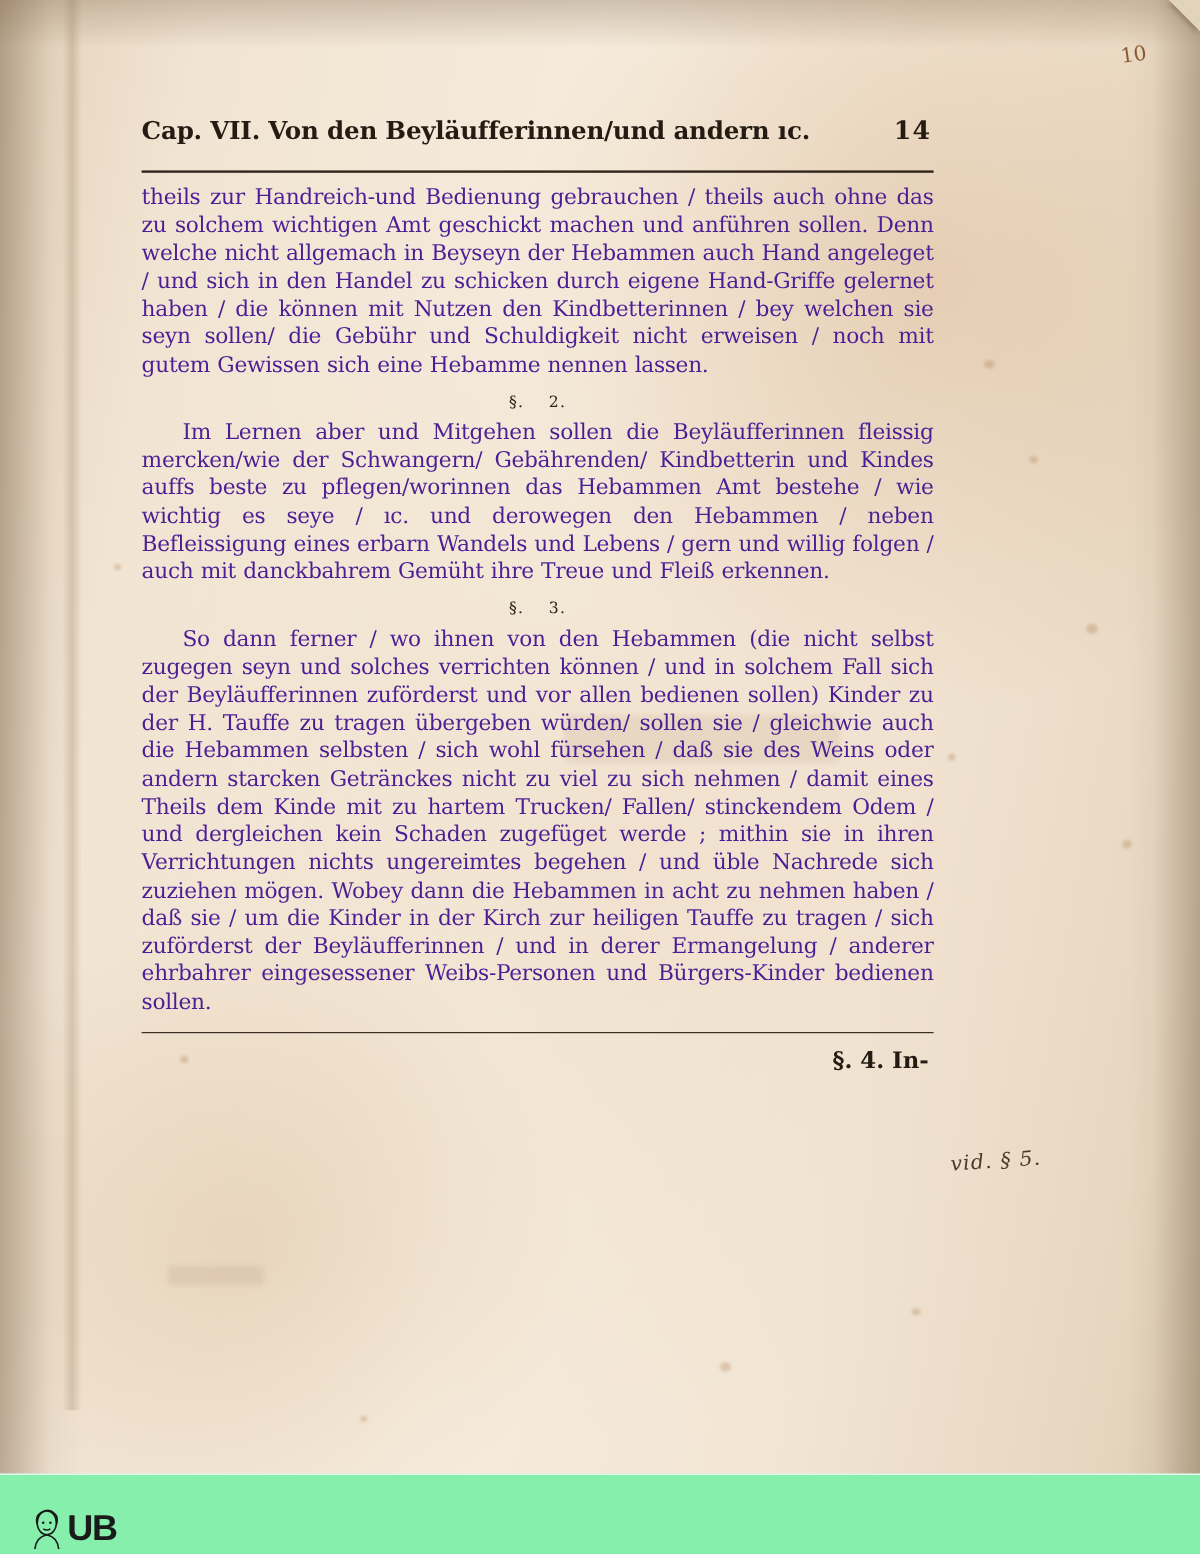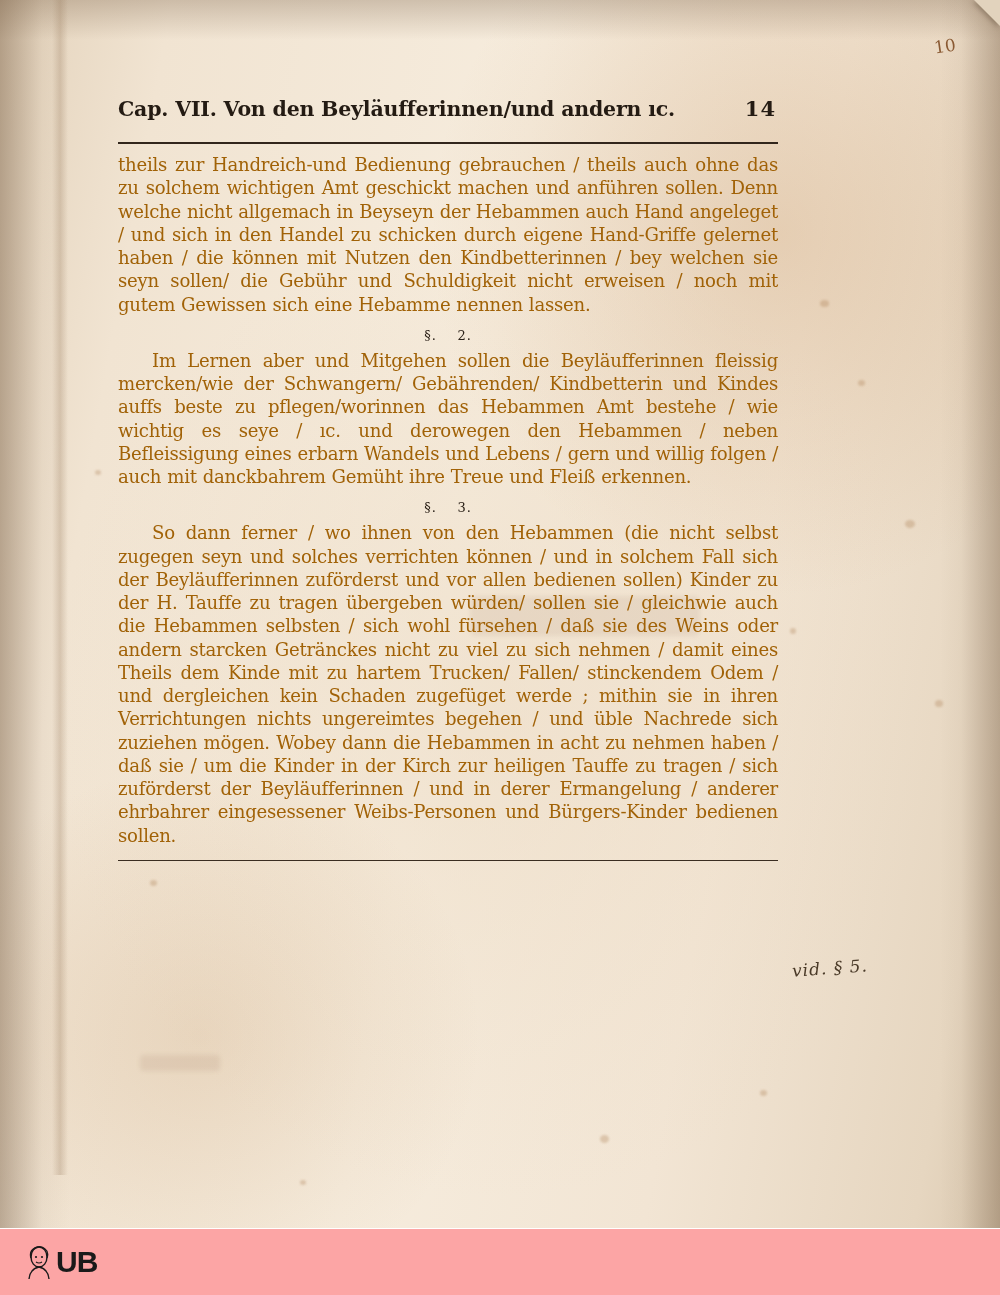--- a/index.html
+++ b/index.html
@@ -84,21 +84,21 @@
   .head-title { white-space: nowrap; }
   .head-page { font-size: 21px; letter-spacing: 1px; padding-right: 2px; }
 
   p.para {
     font-family: "DejaVu Serif", serif;
     font-size: 18.1px;
     line-height: 1.285;
     margin: 0;
     text-align: justify;
     letter-spacing: -0.25px;
-    color: #a16207;
+    color: #4c1d95;
     word-spacing: 0.5px;
   }
   p.first { margin-top: 9px; }
   .indent { display: inline-block; width: 34px; }
 
   .sec-mark {
     text-align: center;
     font-family: "DejaVu Serif", serif;
     font-size: 13px;
     margin: 12px 0 6px 0;
@@ -163,23 +163,23 @@
     background: rgba(150,110,80,0.12);
     filter: blur(2px);
     border-radius: 4px;
   }
 
   
   .footer {
     position: absolute;
     left: 0; right: 0; bottom: 0;
     height: 66px;
-    background: #fca5a5;
+    background: #86efac;
     display: flex;
-    align-items: center;
+    align-items: flex-end;
     padding-left: 26px;
     gap: 14px;
     border-top: 1px solid #ffffff;
   }
   .ub-logo {
     width: 74px; height: 42px;
     display: flex; align-items: center; gap: 4px;
   }
   .ub-head {
     width: 26px; height: 34px;
@@ -245,20 +245,21 @@
     <p class="para"><span class="indent"></span><span>Im Lernen aber und Mitgehen sollen die Beyläufferinnen fleissig mercken/wie der Schwangern/ Gebährenden/ Kindbetterin und Kindes auffs beste zu pflegen/worinnen das Hebammen Amt bestehe / wie wichtig es seye / ıc. und derowegen den Hebammen / neben Befleissigung eines erbarn Wandels und Lebens / gern und willig folgen / auch mit danckbahrem Gemüht ihre Treue und Fleiß erkennen.</span></p>
 
     <div class="sec-mark">
       <span>§.</span>
       &nbsp;&nbsp;
       <span>3.</span>
     </div>
 
     <p class="para underline-last"><span class="indent"></span><span>So dann ferner / wo ihnen von den Hebammen (die nicht selbst zugegen seyn und solches verrichten können / und in solchem Fall sich der Beyläufferinnen zuförderst und vor allen bedienen sollen) Kinder zu der H. Tauffe zu tragen übergeben würden/ sollen sie / gleichwie auch die Hebammen selbsten / sich wohl fürsehen / daß sie des Weins oder andern starcken Getränckes nicht zu viel zu sich nehmen / damit eines Theils dem Kinde mit zu hartem Trucken/ Fallen/ stinckendem Odem / und dergleichen kein Schaden zugefüget werde ;  mithin sie in ihren Verrichtungen nichts ungereimtes begehen / und üble Nachrede sich zuziehen mögen.    Wobey dann die Hebammen in acht zu nehmen haben / daß sie / um die Kinder in der Kirch zur heiligen Tauffe zu tragen / sich zuförderst der Beyläufferinnen / und in derer Ermangelung / anderer ehrbahrer eingesessener Weibs-Personen und Bürgers-Kinder bedienen sollen.</span></p>
 
+    <div class="catchword">§. 4. In-</div>
   </div>
 
   <div class="margin-note">vid. § 5.</div>
 
   <div class="footer">
     <div class="ub-logo">
       <svg class="ub-head" viewBox="0 0 26 34">
         <ellipse cx="13" cy="12" rx="8" ry="10" fill="none" stroke="#1a1a1a" stroke-width="1.4"></ellipse>
         <path d="M5 13 Q3 6 9 3 Q15 0 19 4 Q23 7 21 13" fill="none" stroke="#1a1a1a" stroke-width="1.4"></path>
         <circle cx="10" cy="12" r="1.1" fill="#1a1a1a"></circle>

